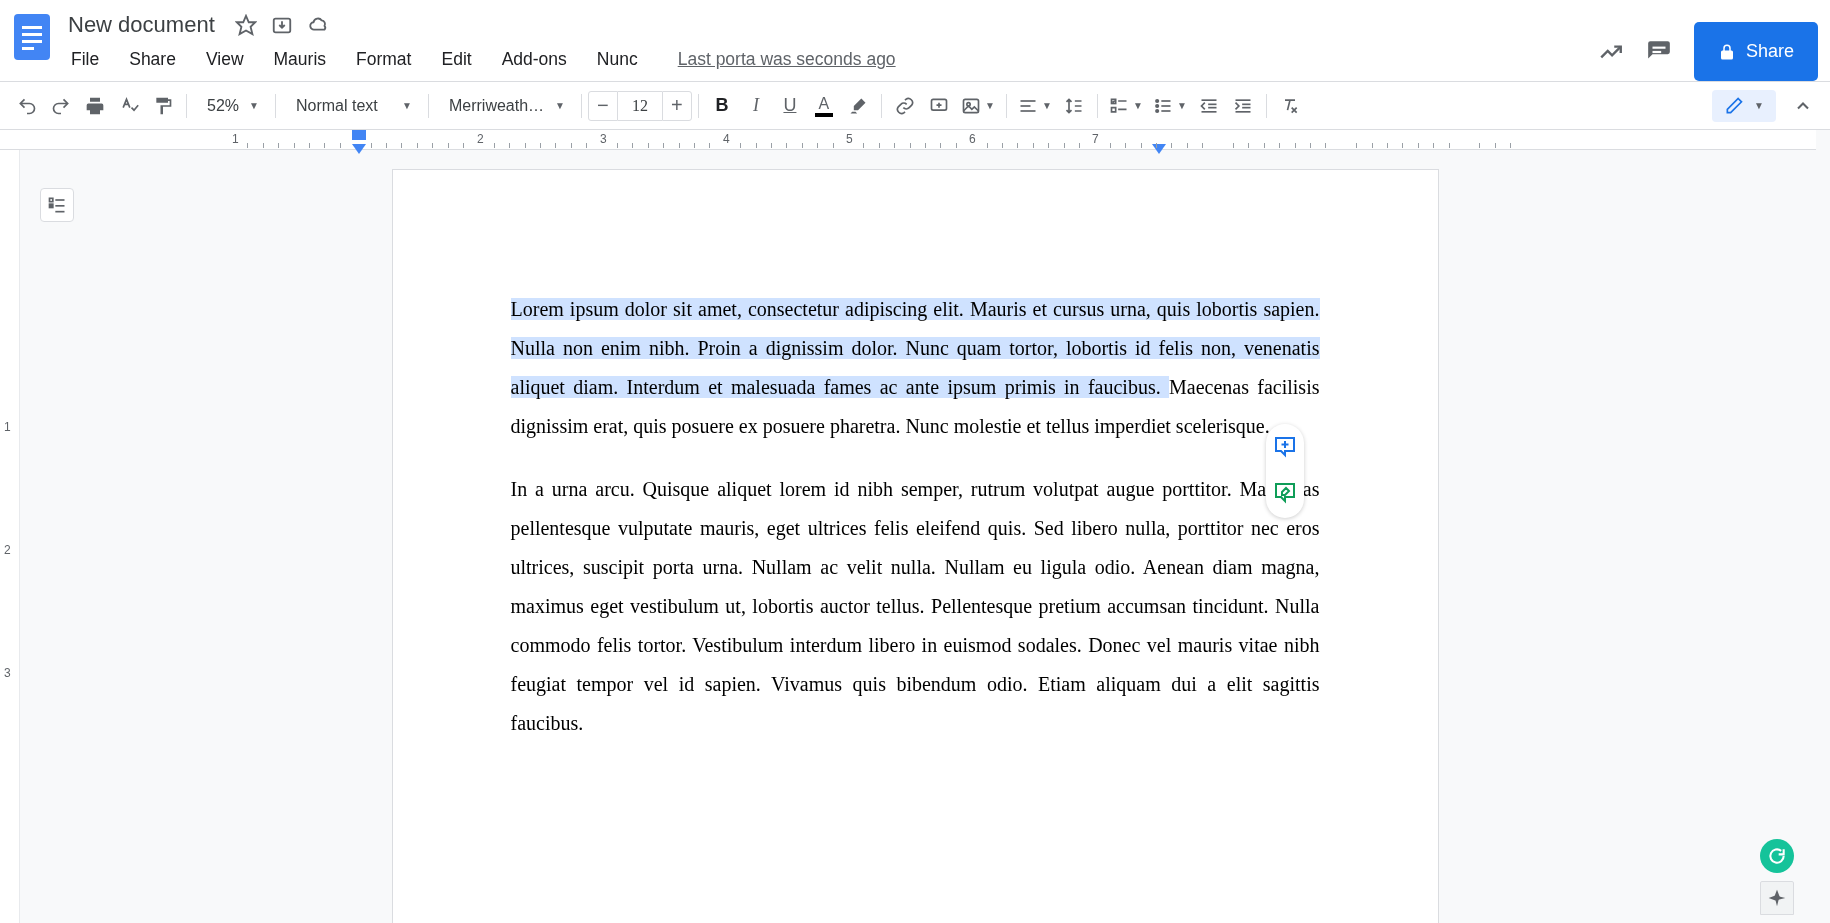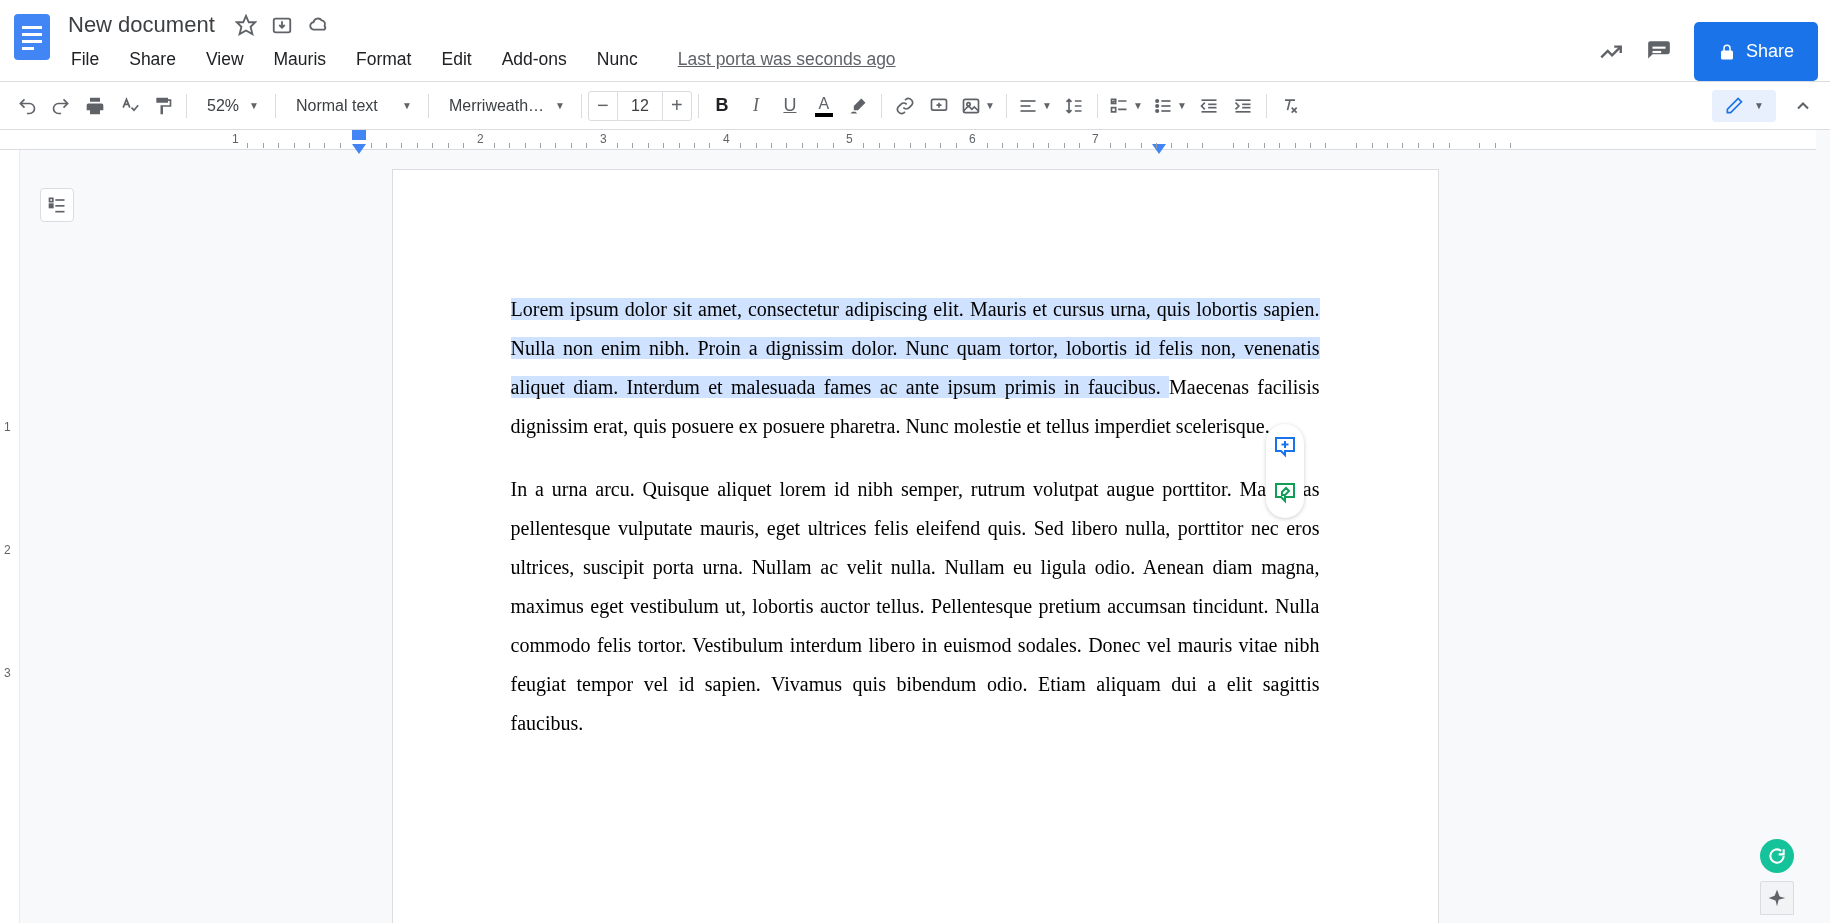--- a/index.html
+++ b/index.html
@@ -18,21 +18,21 @@
   .hr-icon { color: #5f6368; cursor: pointer; display: inline-flex; }
   .share-btn { background: #1a73e8; color: #fff; border: none; border-radius: 5px; padding: 19px 24px; font-size: 18px; font-weight: 500; display: flex; align-items: center; gap: 10px; cursor: pointer; }
 
   .toolbar { height: 48px; display: flex; align-items: center; padding: 0 10px; border-bottom: 1px solid #dadce0; }
   .tb-btn { width: 34px; height: 34px; display: inline-flex; align-items: center; justify-content: center; color: #5f6368; cursor: pointer; border-radius: 3px; }
   .tb-sep { width: 1px; height: 24px; background: #dadce0; margin: 0 6px; }
   .tb-combo { display: flex; align-items: center; padding: 0 10px 0 14px; color: #3c4043; font-size: 16px; cursor: pointer; gap: 10px; }
   .tb-combo .caret { color: #5f6368; }
   .fontsize-grp { display: flex; align-items: center; }
   .fs-btn { width: 30px; height: 30px; border: 1px solid #dadce0; display: flex; align-items: center; justify-content: center; color: #5f6368; cursor: pointer; font-size: 20px; }
-  .fs-input { width: 44px; height: 30px; border: 1px solid #dadce0; border-left:0; border-right:0; text-align: center; font-size: 16px; color: #3c4043; }
+  .fs-input { width: 44px; height: 30px; border: 1px solid #dadce0; border-left:0; border-right:0; text-align: center; font-size: 16px; color: #3c4043; font-family: Liberation Serif, serif; }
   .tb-right { margin-left: auto; display: flex; align-items: center; }
   .editing-btn { display:flex; align-items:center; gap:10px; background:#e8f0fe; padding: 6px 12px; border-radius:4px; cursor:pointer; margin-right: 10px;}
   .caret-sm { font-size: 10px; color:#5f6368; }
 
   .work-area { display: flex; height: calc(923px - 82px - 48px); position: relative; background: #f8f9fa; }
   .ruler-h { position: absolute; top:0; left:0; right:14px; height:20px; background:#fff; border-bottom:1px solid #dadce0; }
   .canvas-scroll { flex:1; overflow-y: scroll; padding-top: 20px; display:flex; justify-content:center;}
   .ruler-v { position:absolute; left:0; top:20px; bottom:0; width:20px; background:#fff; border-right:1px solid #e8eaed;}
   
   .outline-btn { position:absolute; left:40px; top:58px; width:34px; height:34px; border:1px solid #dadce0; border-radius:4px; display:flex; align-items:center; justify-content:center; color:#5f6368; cursor:pointer; background:#fff;}

